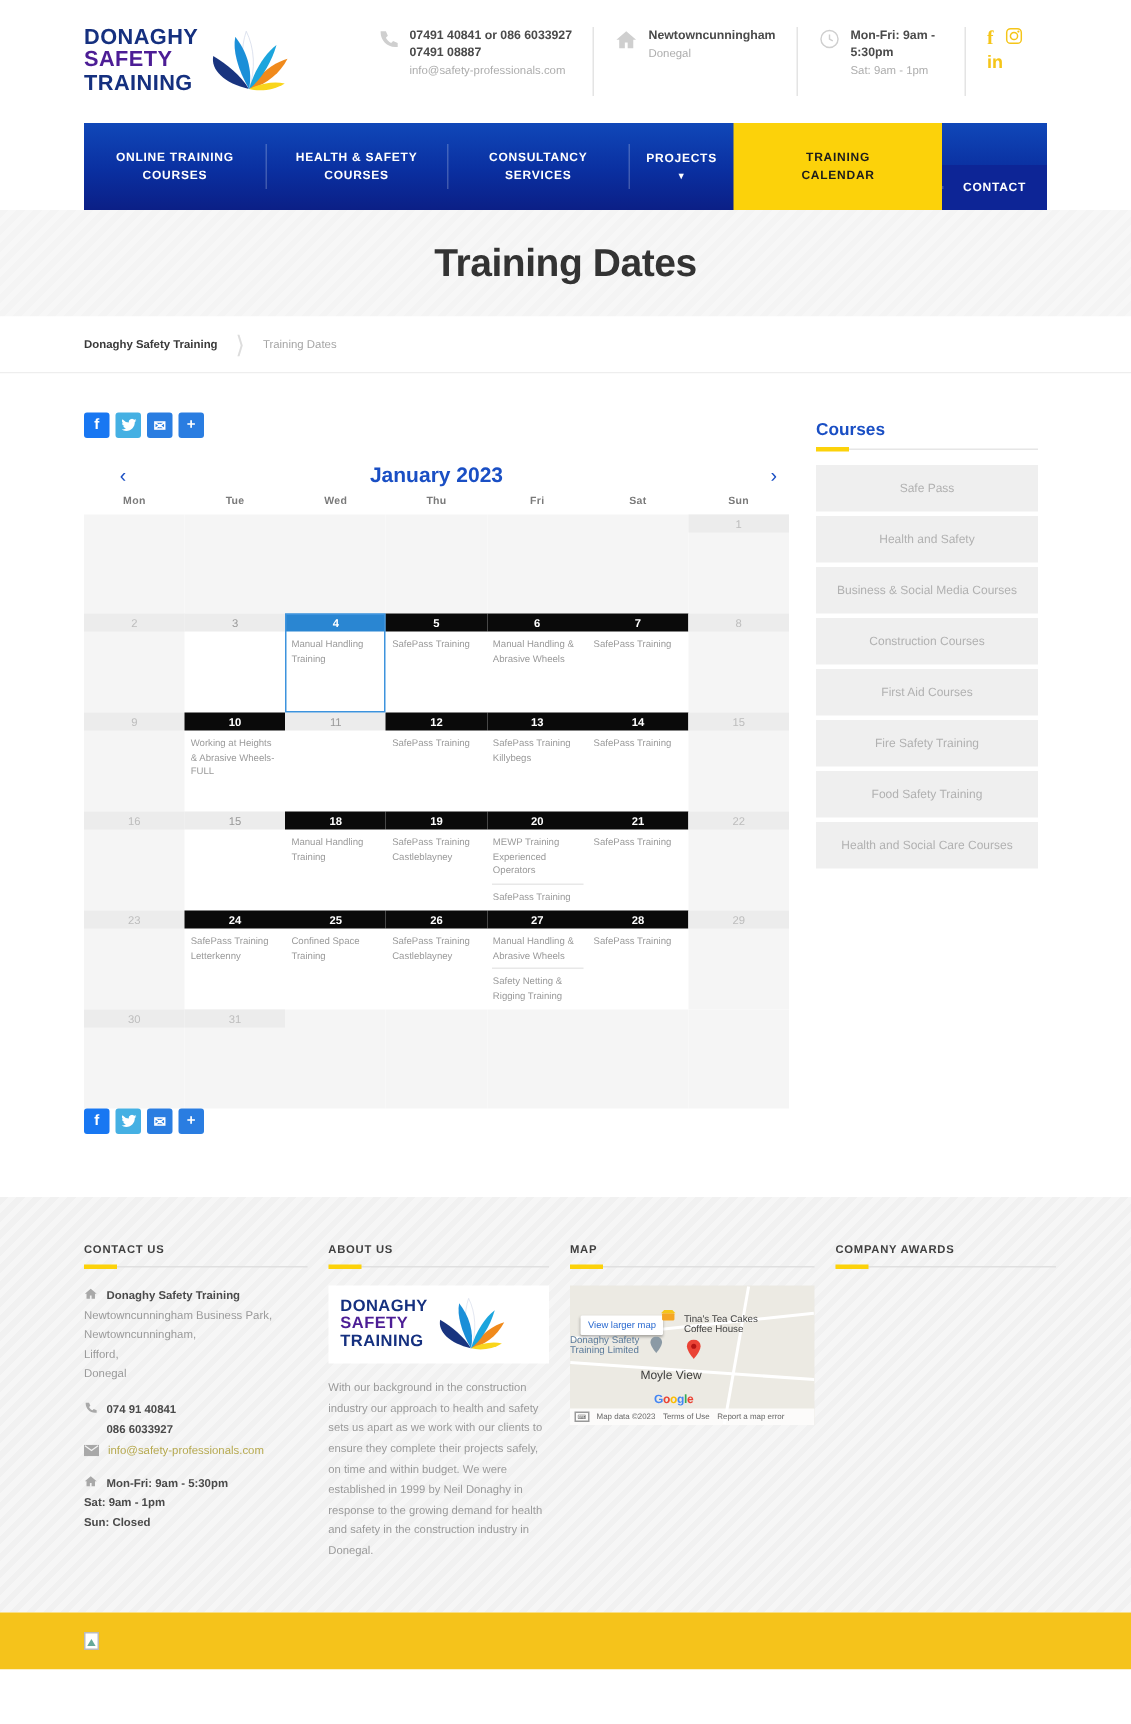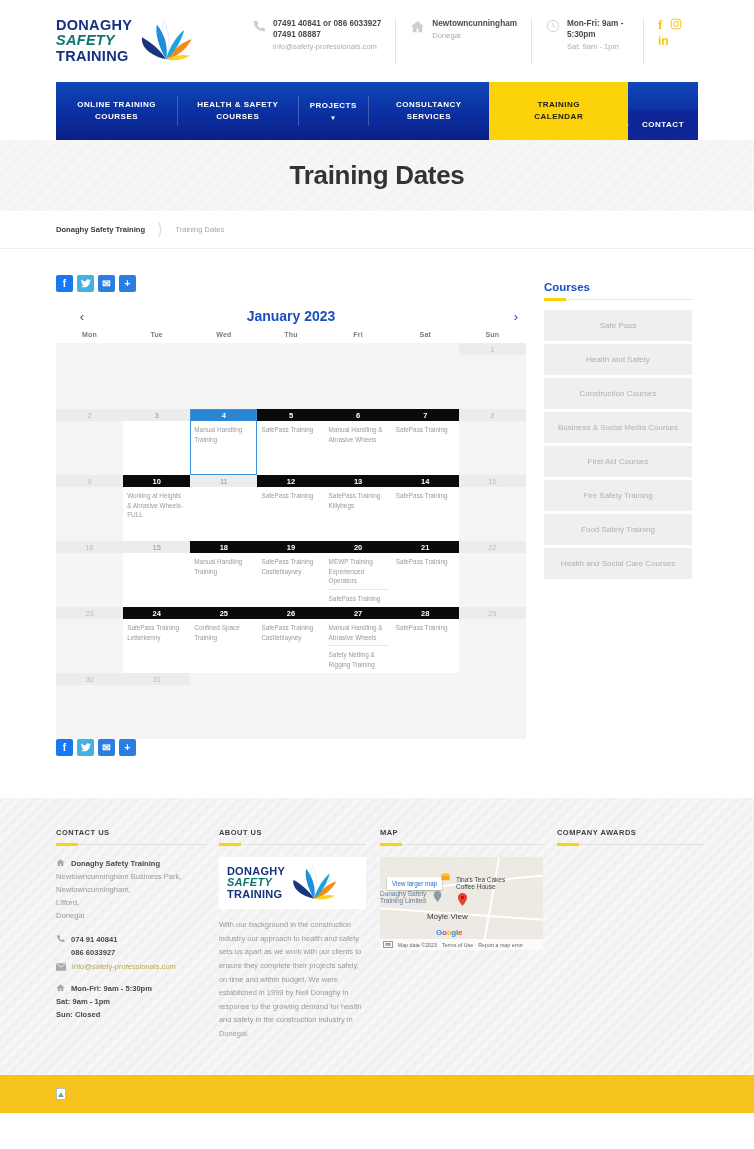--- a/index.html
+++ b/index.html
@@ -17,21 +17,21 @@
     height: 82px;
     background: #fff;
     display: flex;
     align-items: center;
     padding: 0 56px 0 56px;
   }
   .logo-block { display: flex; align-items: center; gap: 6px; width: 170px; }
   .logo-text { line-height: 1.05; }
   .logo-text div { font-weight: bold; font-size: 14.5px; letter-spacing: .3px; }
   .logo-don { color: #15307f; }
-  .logo-saf { color: #0f766e; font-style: italic; }
+  .logo-saf { color: #4c1d95; }
   .logo-tra { color: #15307f; }
   .logo-mark { width: 56px; height: 44px; }
 
   .hdr-items { display: flex; align-items: stretch; flex: 1; margin-left: 12px; }
   .hdr-item {
     display: flex; align-items: flex-start; gap: 7px;
     padding: 0 14px;
     border-left: 1px solid #e4e4e4;
     min-height: 46px;
   }
@@ -265,27 +265,27 @@
 <div class="nav-wrap">
   <nav class="nav">
     <div class="nav-item w-lg">
       <span>ONLINE TRAINING</span>
       <span>COURSES</span>
     </div>
     <div class="nav-item w-lg">
       <span>HEALTH &amp; SAFETY</span>
       <span>COURSES</span>
     </div>
+    <div class="nav-item w-lg">
+      <span>CONSULTANCY</span>
+      <span>SERVICES</span>
+    </div>
     <div class="nav-item w-sm">
       <span>PROJECTS</span>
       <span class="caret">▼</span>
-    </div>
-    <div class="nav-item w-lg">
-      <span>CONSULTANCY</span>
-      <span>SERVICES</span>
     </div>
     <div class="nav-item highlight">
       <span>TRAINING</span>
       <span>CALENDAR</span>
     </div>
     <div class="nav-item dark w-sm">
       <span>CONTACT</span>
     </div>
   </nav>
 </div>
@@ -552,22 +552,22 @@
         </tbody>
     </table>
   </div>
 
   <div class="col-right">
     <div class="side-title">Courses</div>
     <div class="side-rule"></div>
     <div id="side-list">
         <div class="side-item">Safe Pass</div>
         <div class="side-item">Health and Safety</div>
+        <div class="side-item">Business &amp; Social Media Courses</div>
         <div class="side-item">Construction Courses</div>
-        <div class="side-item">Business &amp; Social Media Courses</div>
         <div class="side-item">First Aid Courses</div>
         <div class="side-item">Fire Safety Training</div>
         <div class="side-item">Food Safety Training</div>
         <div class="side-item">Health and Social Care Courses</div>
       </div>
   </div>
 </div>
 
 <div style="padding:0 56px;">
   <div class="share-row">

